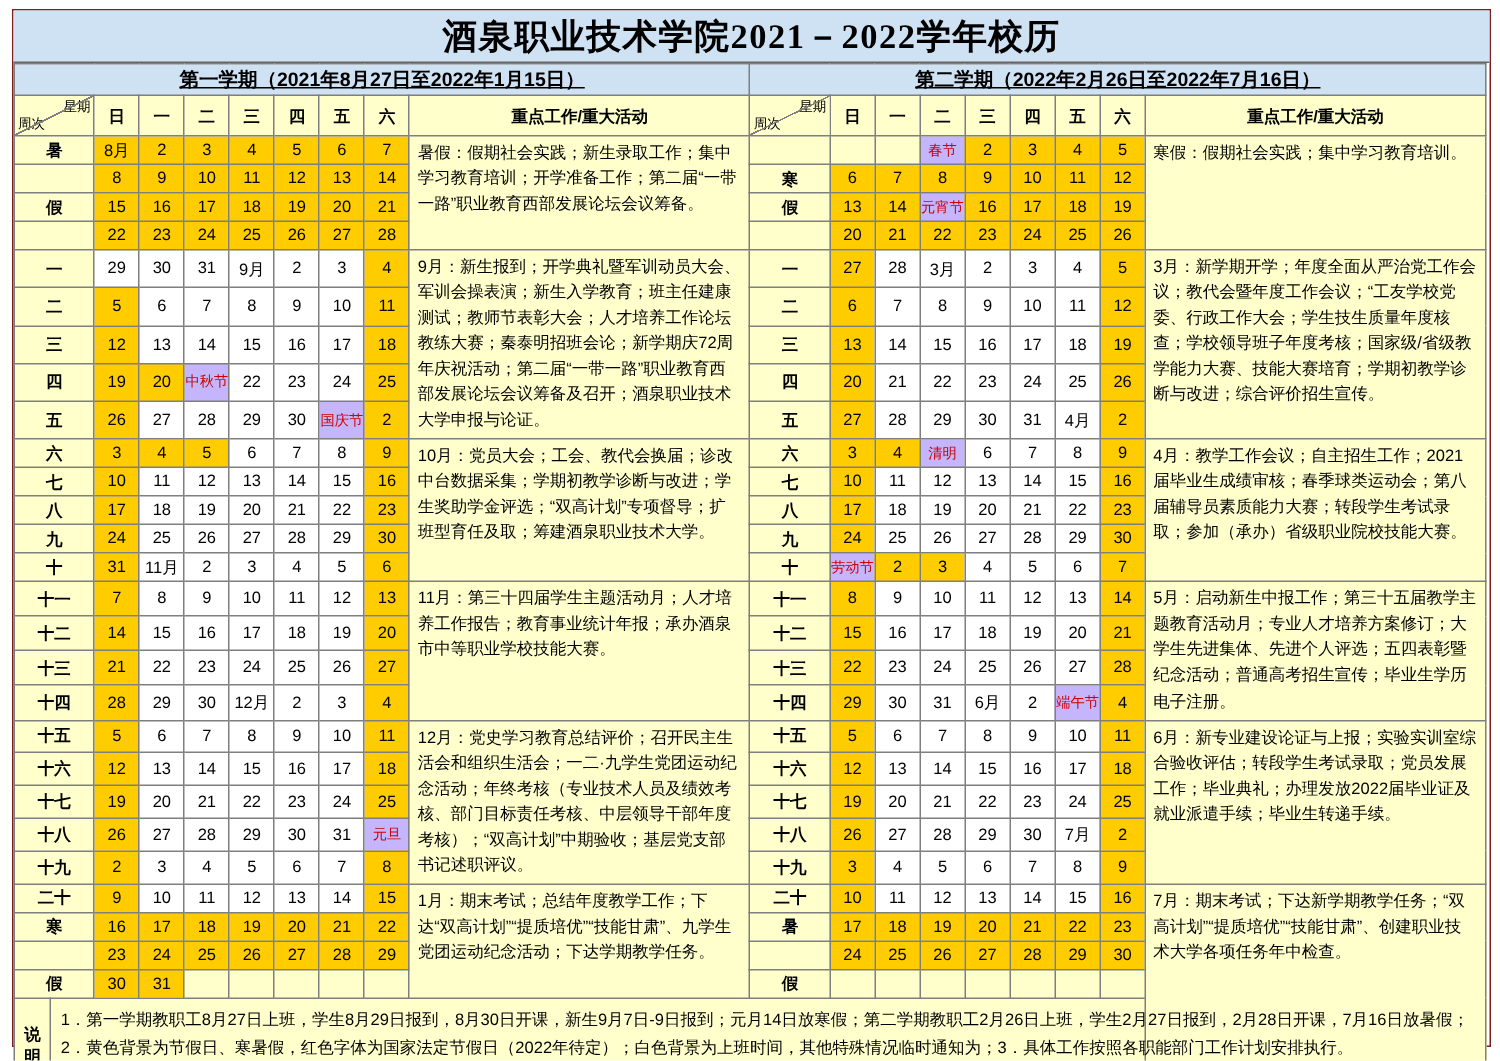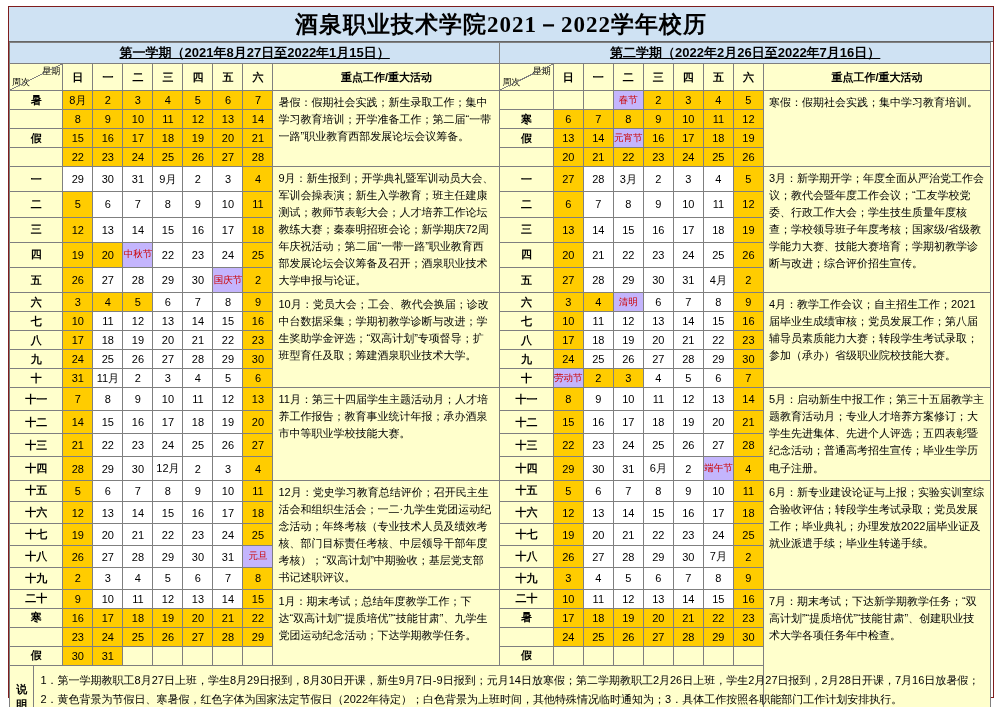--- a/index.html
+++ b/index.html
@@ -256,21 +256,21 @@
             <td class="day yellow">9</td>
             <td class="note" rowspan="5">10月：党员大会；工会、教代会换届；诊改中台数据采集；学期初教学诊断与改进；学生奖助学金评选；“双高计划”专项督导；扩班型育任及取；筹建酒泉职业技术大学。</td>
             <td class="wk" colspan="2">六</td>
             <td class="day yellow">3</td>
             <td class="day yellow">4</td>
             <td class="day orangecell">清明</td>
             <td class="day white">6</td>
             <td class="day white">7</td>
             <td class="day white">8</td>
             <td class="day yellow">9</td>
-            <td class="note" rowspan="5">4月：教学工作会议；自主招生工作；2021届毕业生成绩审核；党员发展工作；第八届辅导员素质能力大赛；转段学生考试录取；参加（承办）省级职业院校技能大赛。</td>
+            <td class="note" rowspan="5">4月：教学工作会议；自主招生工作；2021届毕业生成绩审核；春季球类运动会；第八届辅导员素质能力大赛；转段学生考试录取；参加（承办）省级职业院校技能大赛。</td>
           </tr>
           <tr>
             <td class="wk" colspan="2">七</td>
             <td class="day yellow">10</td>
             <td class="day white">11</td>
             <td class="day white">12</td>
             <td class="day white">13</td>
             <td class="day white">14</td>
             <td class="day white">15</td>
             <td class="day yellow">16</td>

